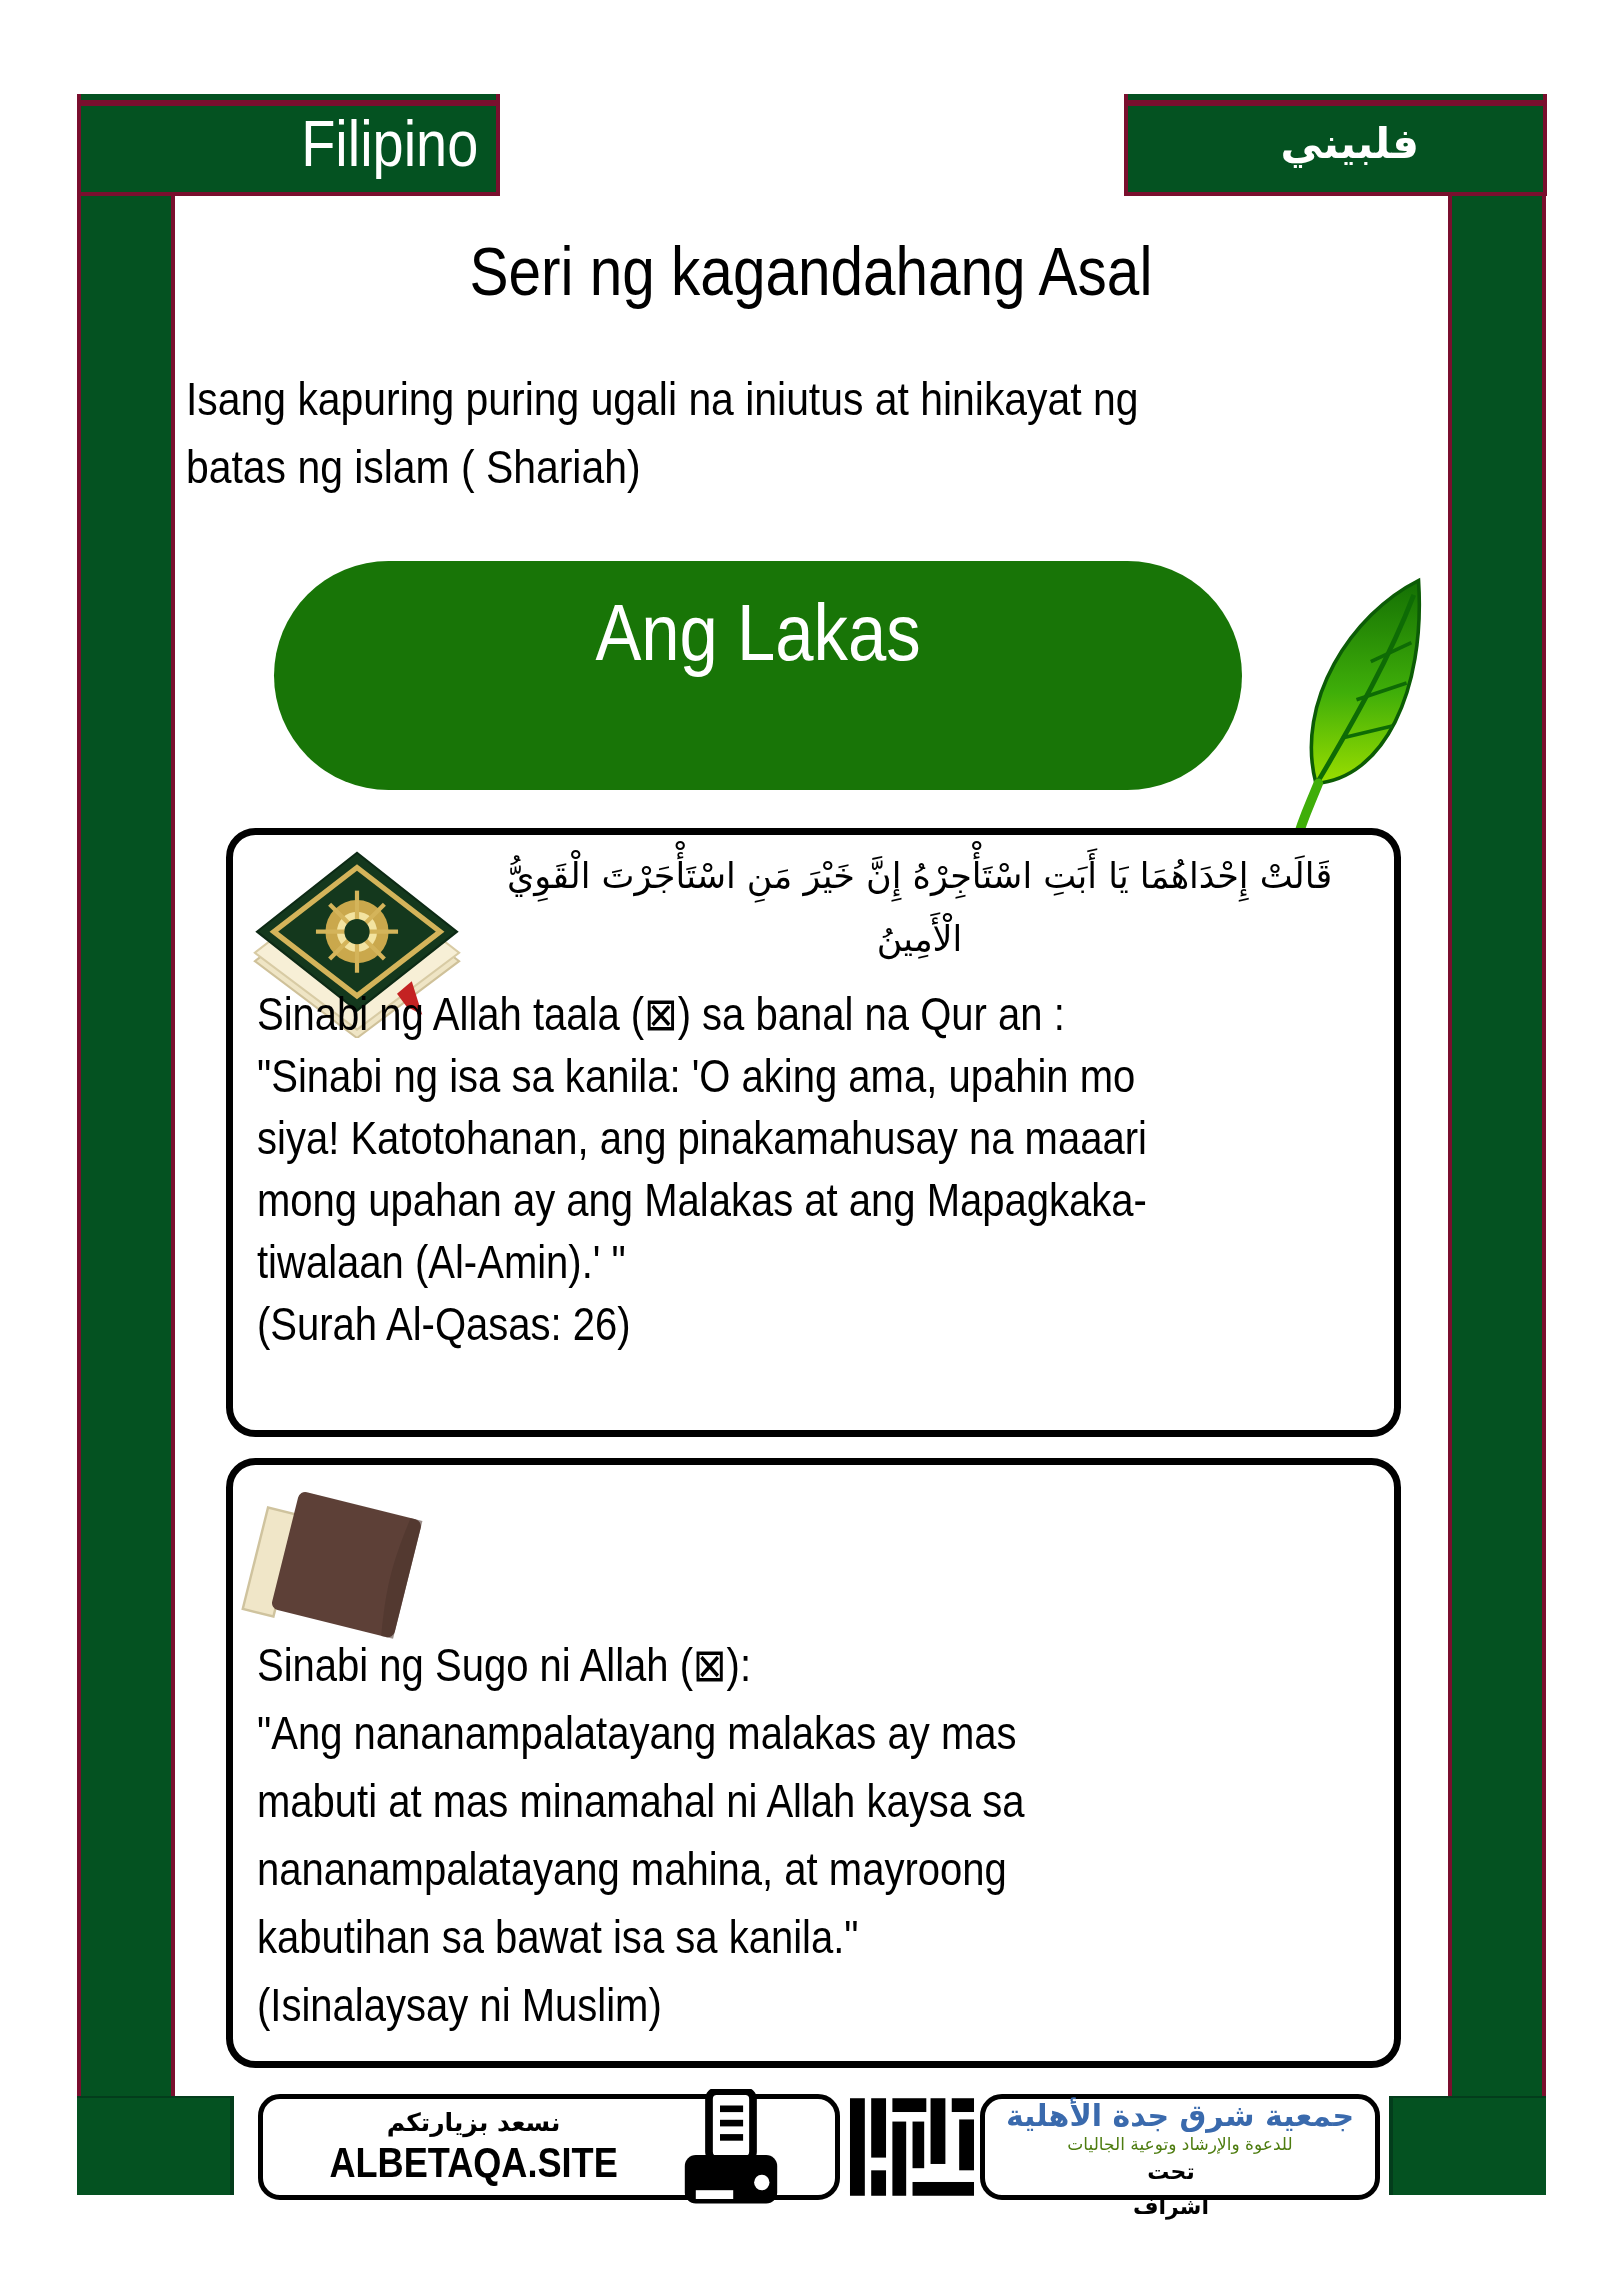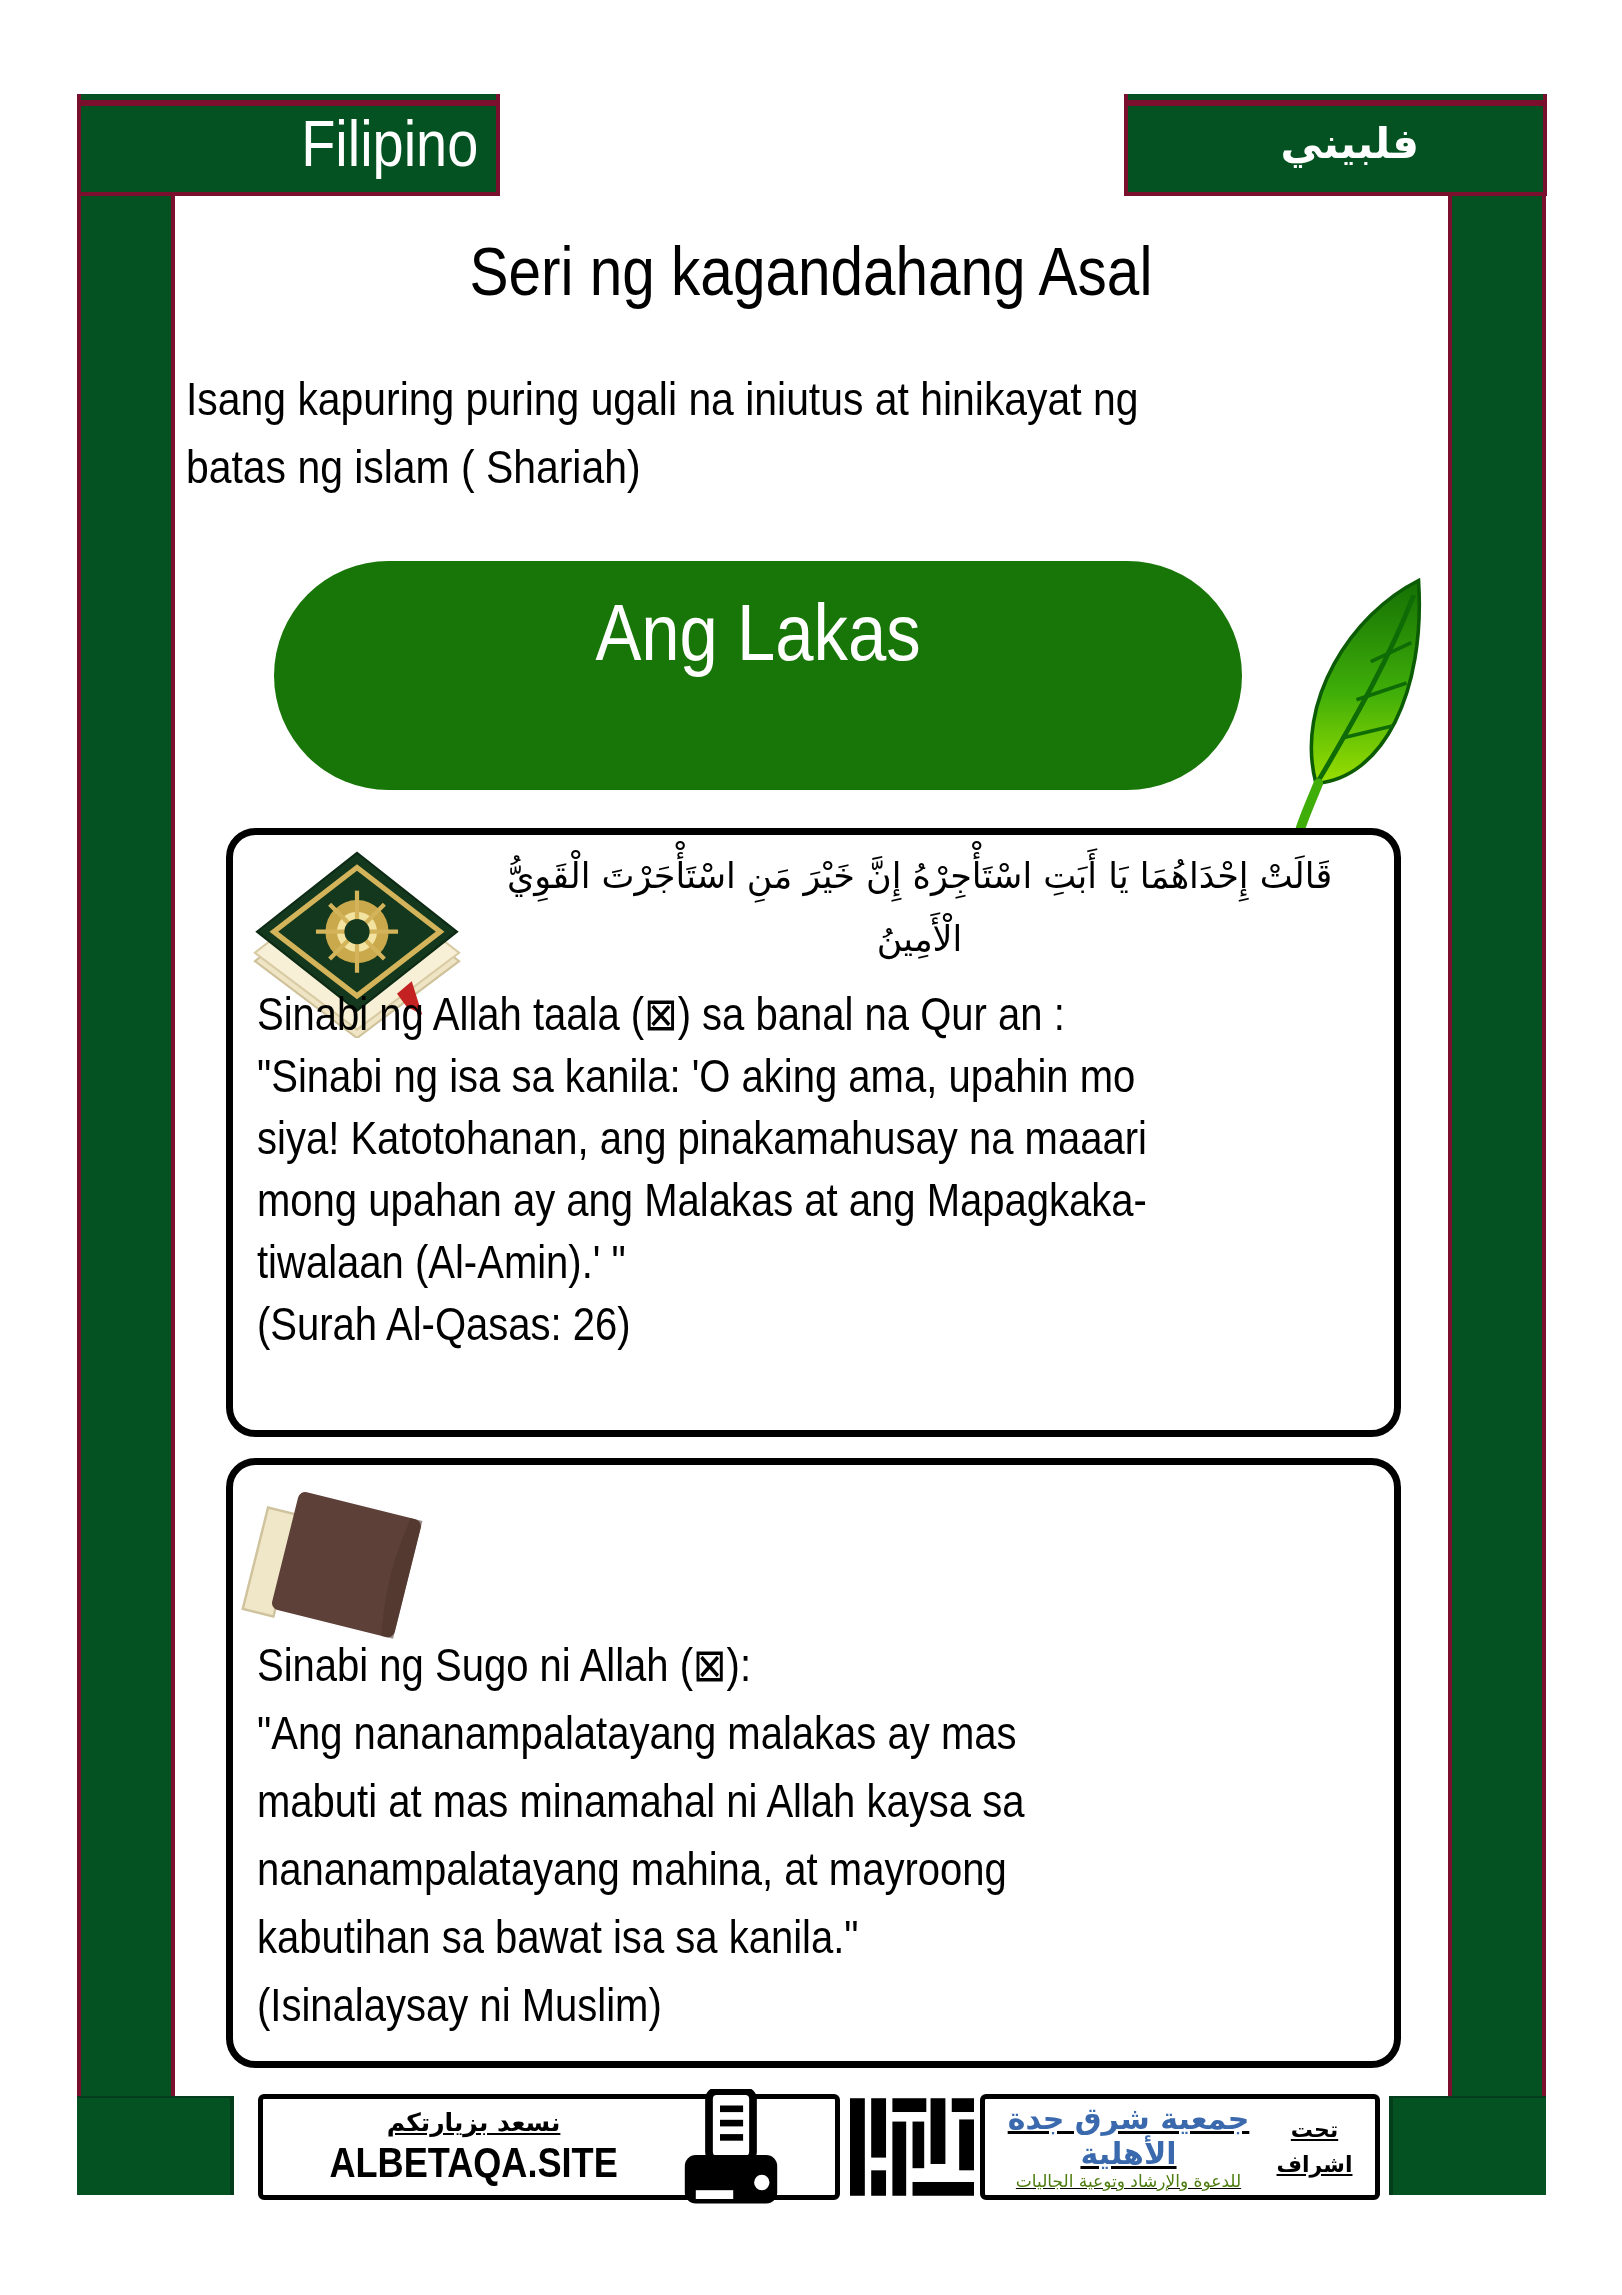--- a/index.html
+++ b/index.html
@@ -38,26 +38,26 @@
 
   
   .card{background:#fff;border:7.9px solid #000;border-radius:29.4px;box-sizing:border-box;}
   .card-quran{left:226px;top:828px;width:1175px;height:609px;}
   .card-hadith{left:226px;top:1458px;width:1175px;height:610px;}
   .quran-verse{left:458px;top:845px;width:923px;text-align:center;font-size:35px;line-height:63px;}
   .quran-body{left:257px;top:983px;width:1126px;font-size:46px;line-height:62px;}
   .hadith-body{left:257px;top:1631px;width:1126px;font-size:46px;line-height:68px;}
 
   
-  .f-box{border:5.9px solid #000;border-radius:6px;box-sizing:border-box;background:#fff;text-decoration:underline;}
+  .f-box{border:5.9px solid #000;border-radius:22px;box-sizing:border-box;background:#fff;}
   .f-left{left:258px;top:2094px;width:582px;height:106px;display:flex;flex-direction:column;
           align-items:center;justify-content:center;padding-right:151px;}
   .f-left .visit{font-size:25px;font-weight:bold;line-height:1.25;}
   .f-left .site{font-size:42px;font-weight:bold;letter-spacing:0;}
-  .f-right{left:980px;top:2094px;width:400px;height:106px;display:flex;flex-direction:row;align-items:center;}
+  .f-right{left:980px;top:2094px;width:400px;height:106px;display:flex;flex-direction:column;align-items:center;}
   .org-lines{flex:1;text-align:center;}
   .org1{font-size:30px;font-weight:bold;color:#3a6aad;line-height:1.15;}
   .org2{font-size:17px;color:#4d7c0f;line-height:1.2;}
   .under-col{width:85px;text-align:center;font-weight:bold;font-size:22px;line-height:1.6;color:#000;padding-right:18px;}
 </style>
 </head>
 <body>
 
 <div class="page">
 

